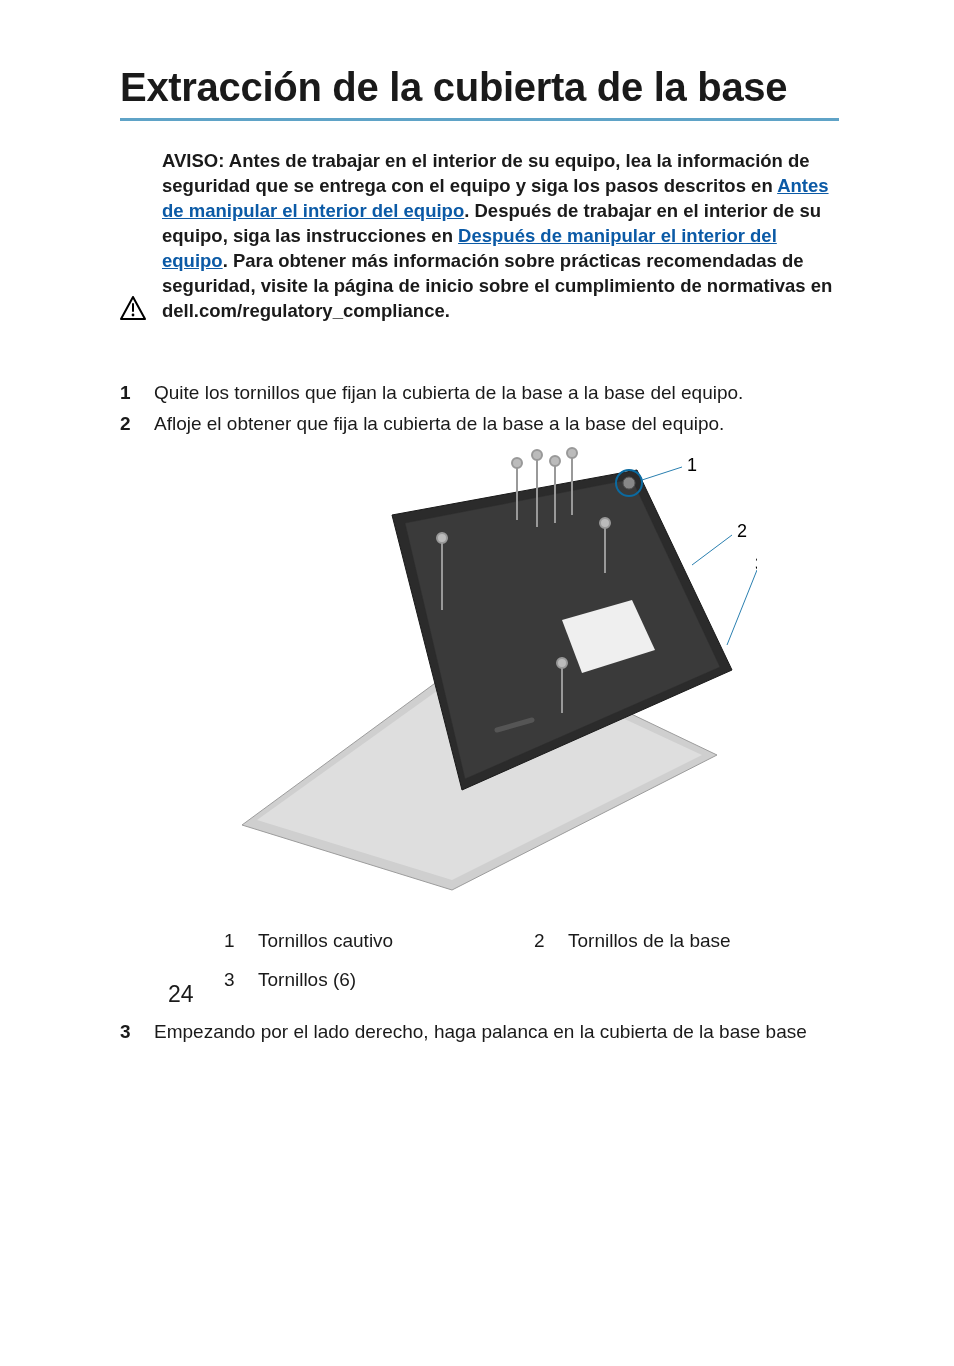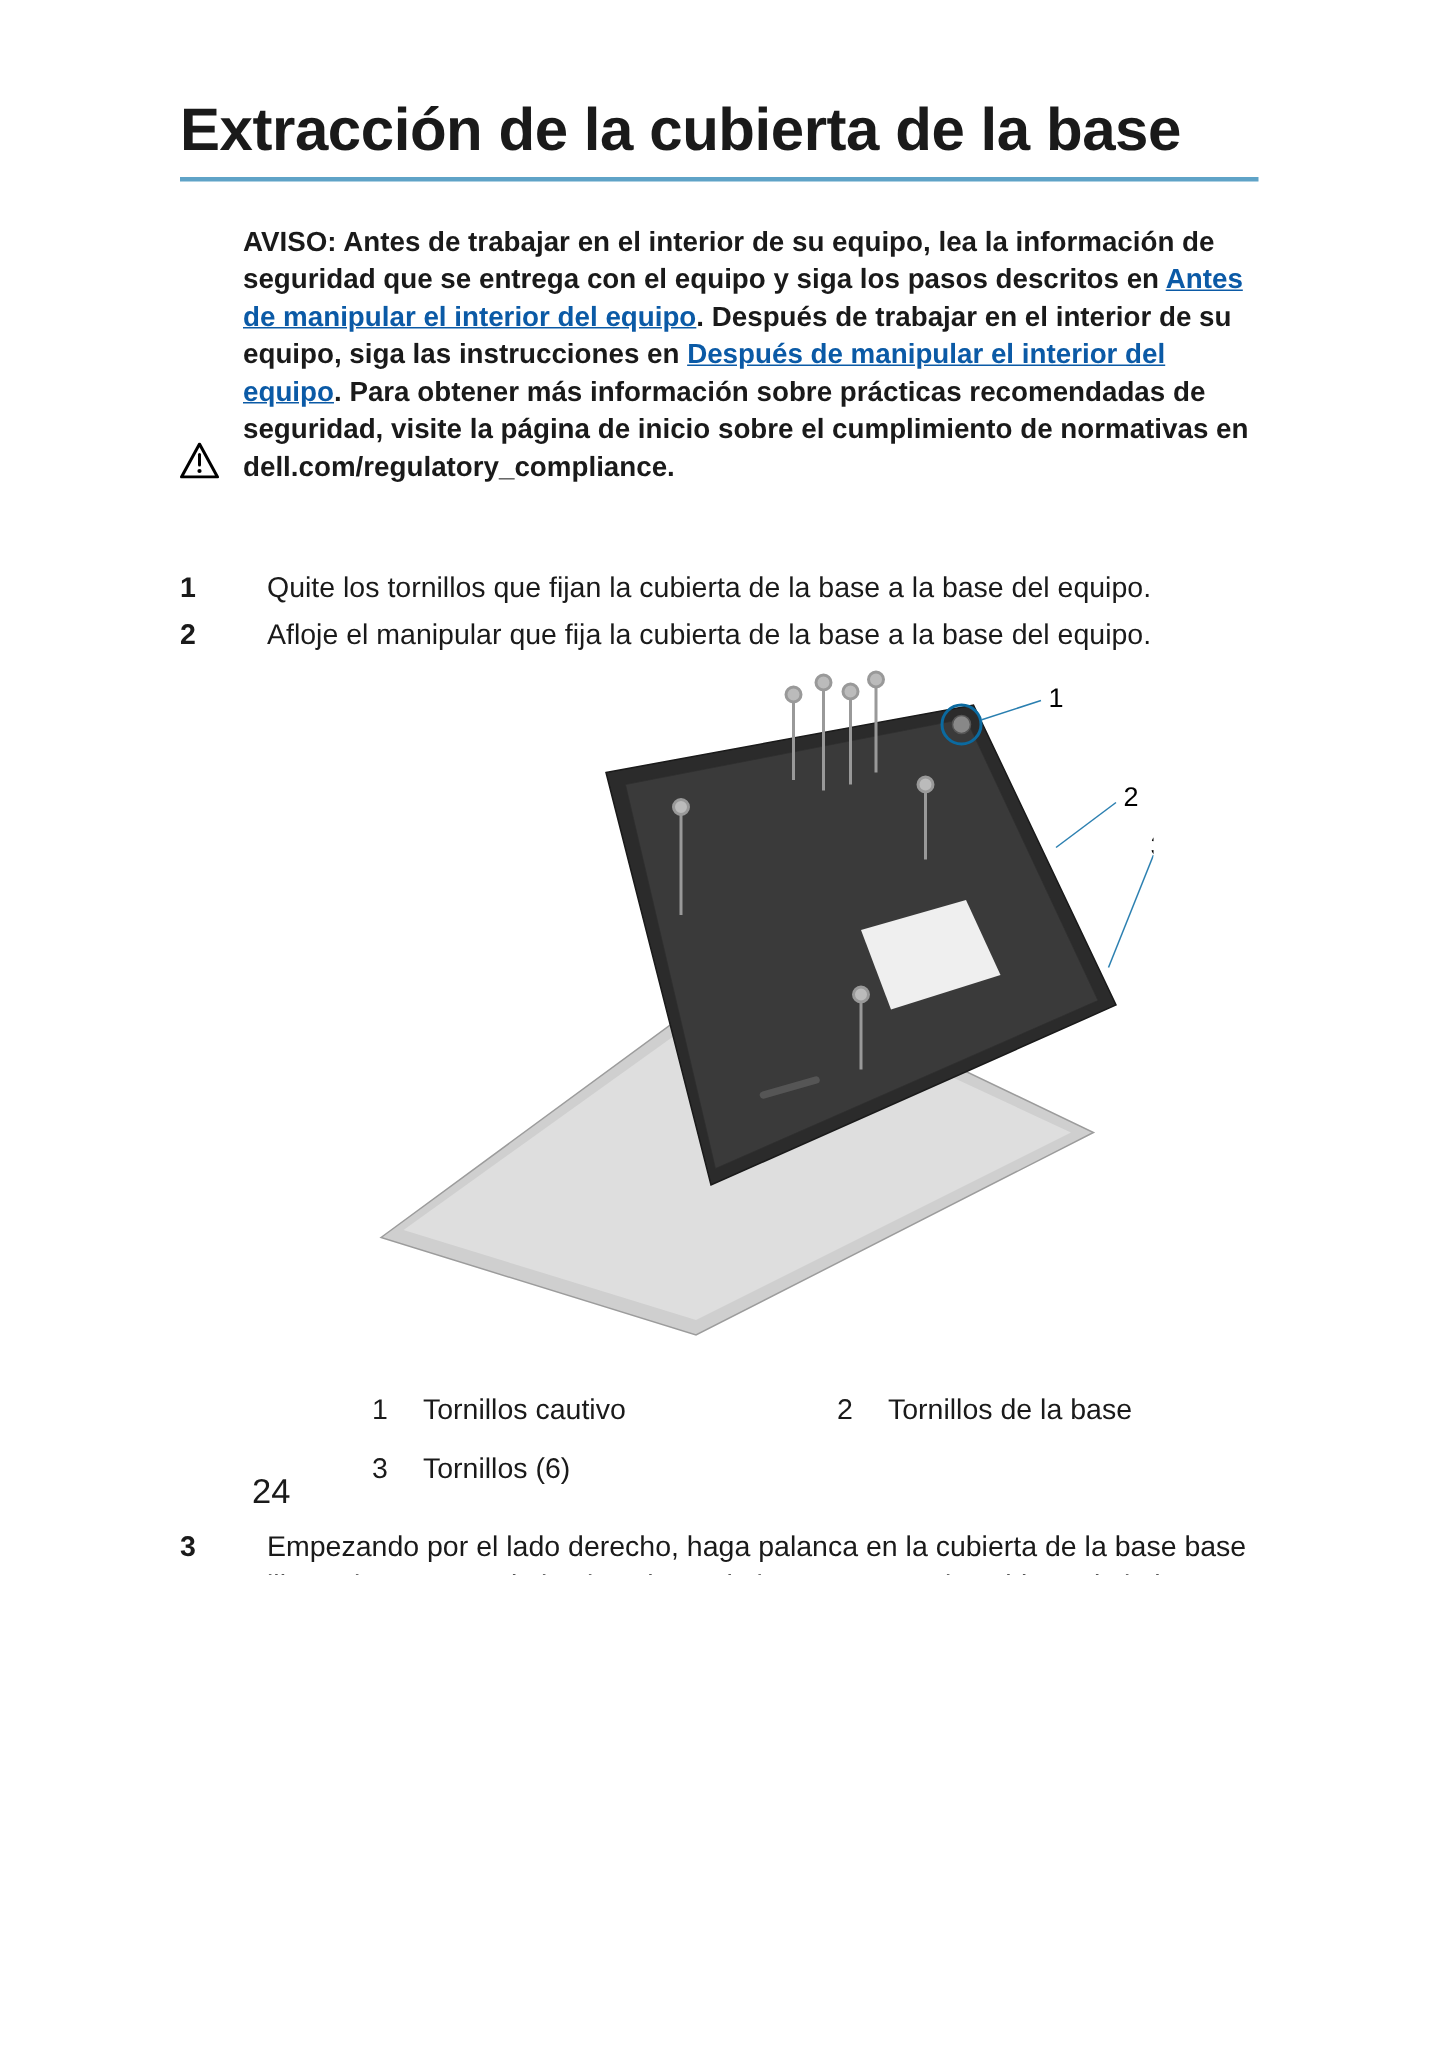--- a/index.html
+++ b/index.html
@@ -67,21 +67,20 @@
     gap: 20px;
     margin-bottom: 6px;
   }
   ol.steps > li > .num {
     font-weight: 700;
     width: 14px;
     flex: 0 0 auto;
   }
   ol.steps > li > .body {
     flex: 1 1 auto;
-    margin-left: 24px;
   }
   .figure-wrap {
     display: flex;
     justify-content: center;
     margin-top: 8px;
     margin-bottom: 28px;
   }
   .figure-svg {
     width: 520px;
     height: 455px;
@@ -132,21 +131,21 @@
 
 
   <ol class="steps">
     <li>
       <span class="num">1</span>
       <span class="body">Quite los tornillos que fijan la cubierta de la base a la base del equipo.</span>
     </li>
     <li>
       <span class="num">2</span>
       <div class="body">
-        <div>Afloje el manipular que fija la cubierta de la base a la base del equipo.</div>
+        <div>Afloje el obtener que fija la cubierta de la base a la base del equipo.</div>
 
         <div class="figure-wrap">
           <svg class="figure-svg" viewBox="0 0 520 455">
 
             <polygon points="5,380 250,200 480,310 215,445" fill="#cfcfcf" stroke="#9c9c9c" stroke-width="1"></polygon>
 
             <polygon points="20,375 250,210 465,310 215,435" fill="#dedede" stroke="none"></polygon>
 
             <polygon points="155,70 400,25 495,225 225,345" fill="#2b2b2b" stroke="#1a1a1a" stroke-width="1"></polygon>
             <polygon points="168,78 395,34 483,222 228,334" fill="#3a3a3a" stroke="#2f2f2f" stroke-width="0.5"></polygon>

